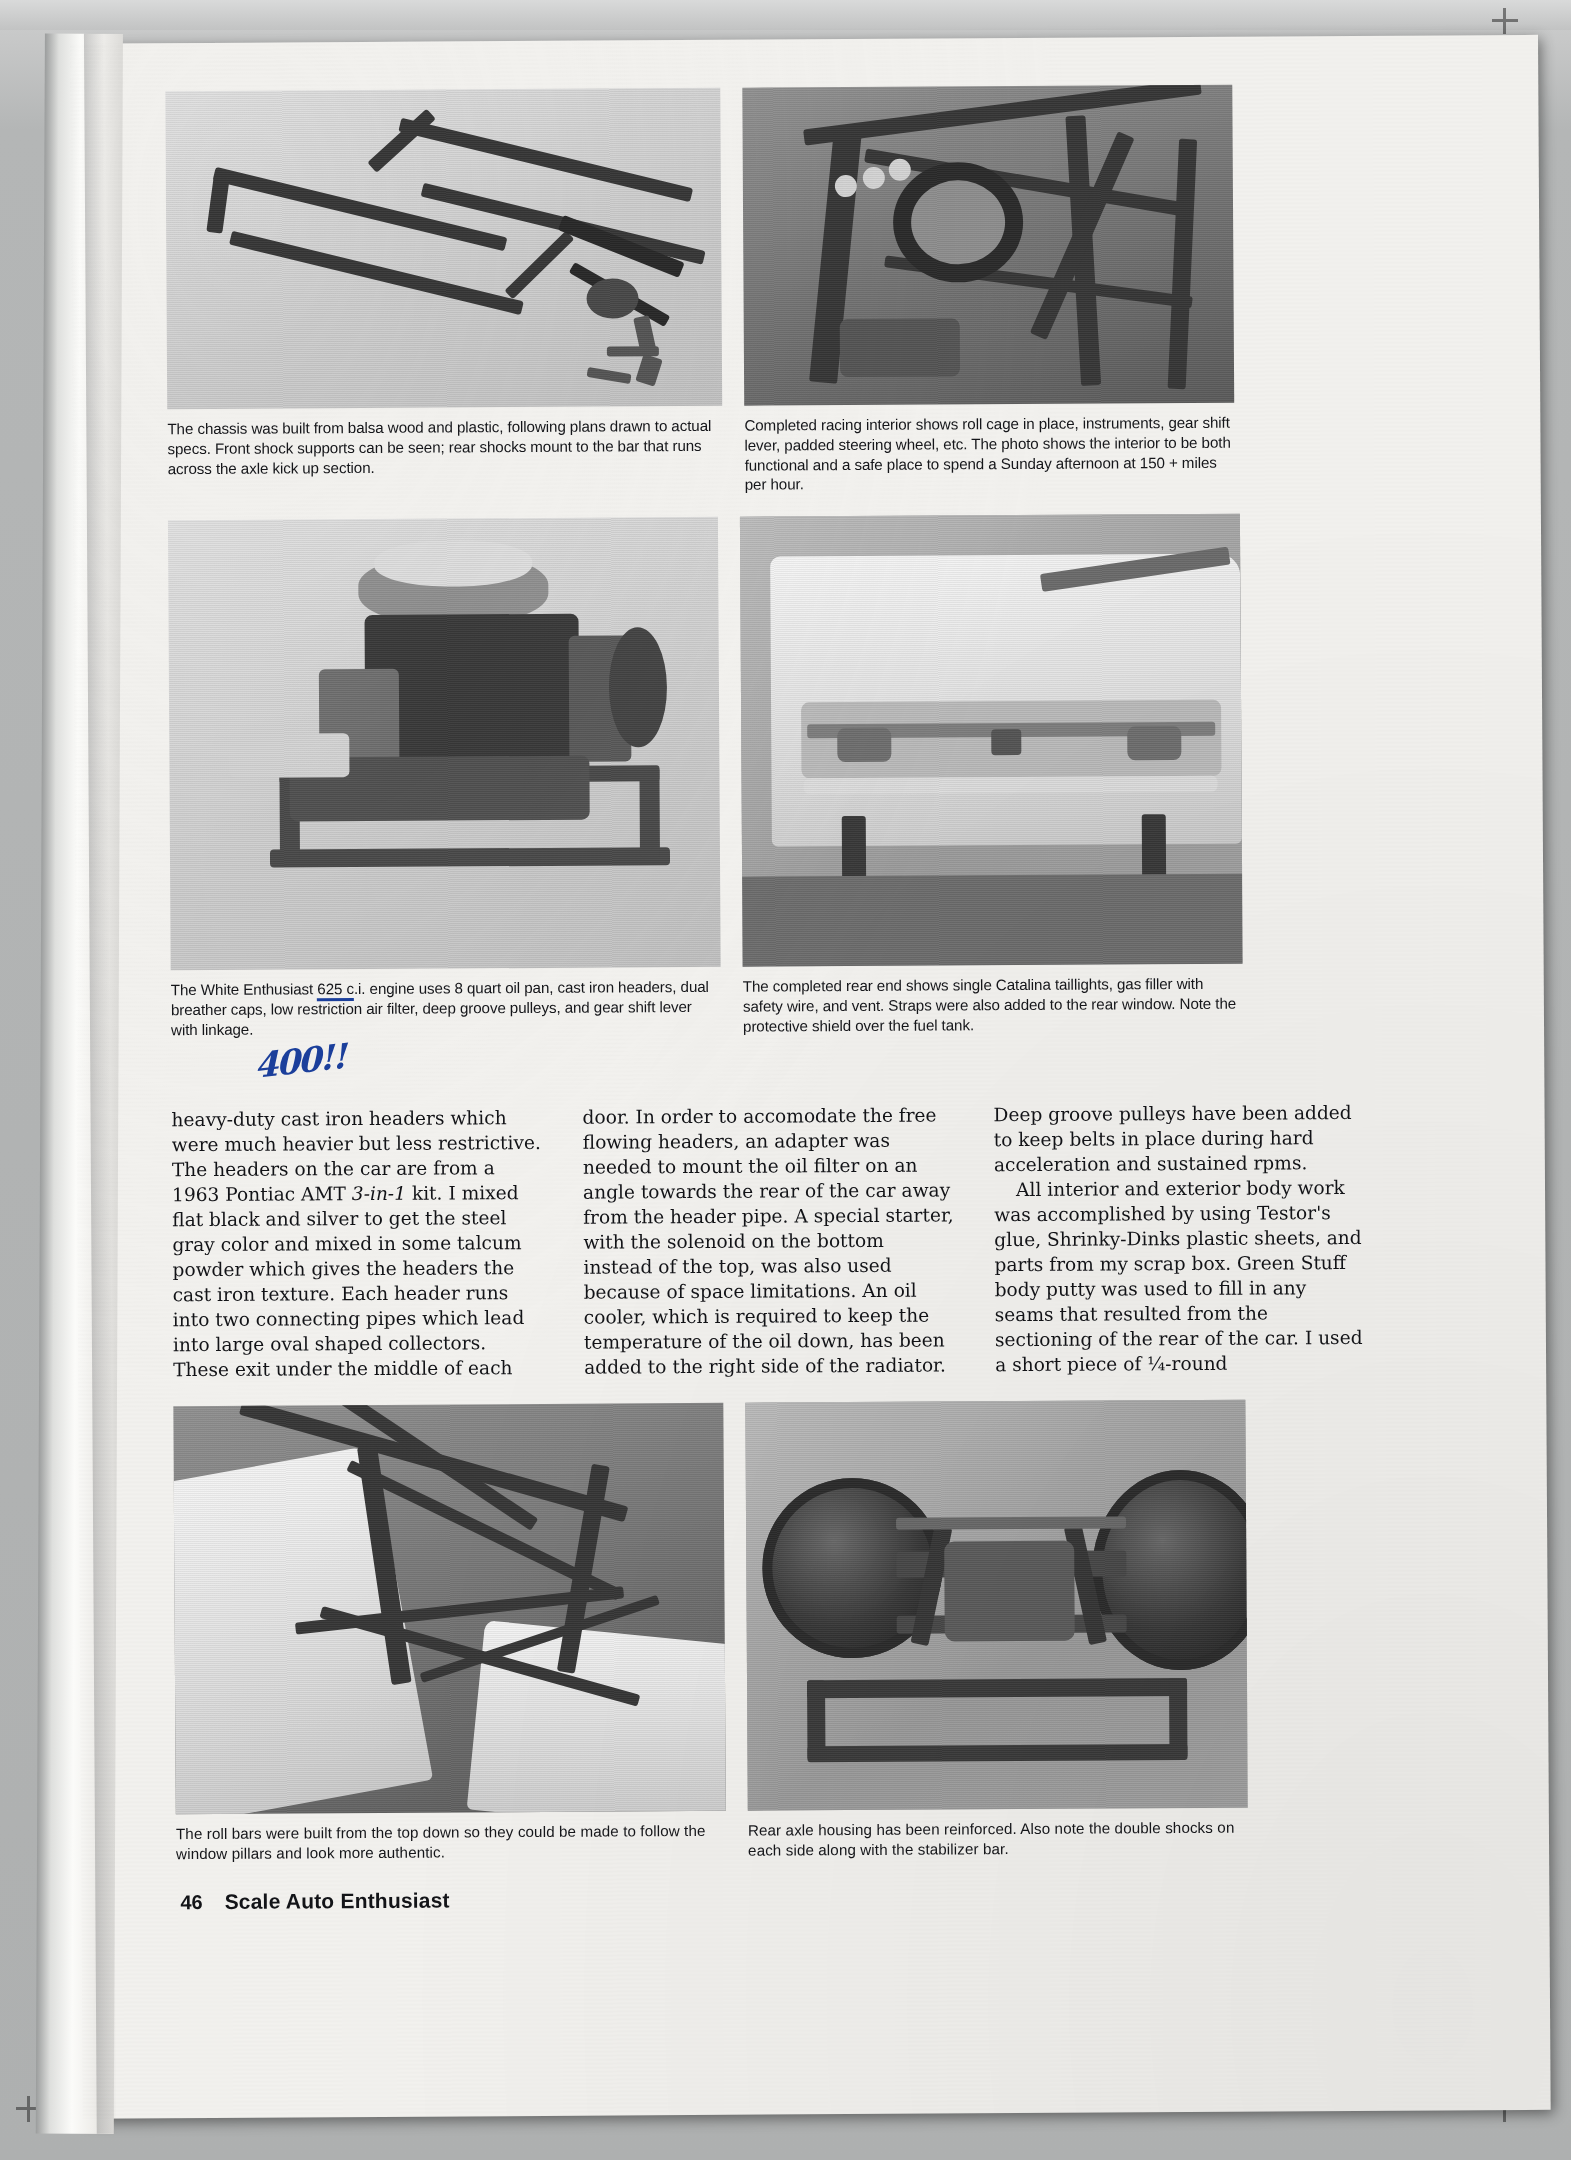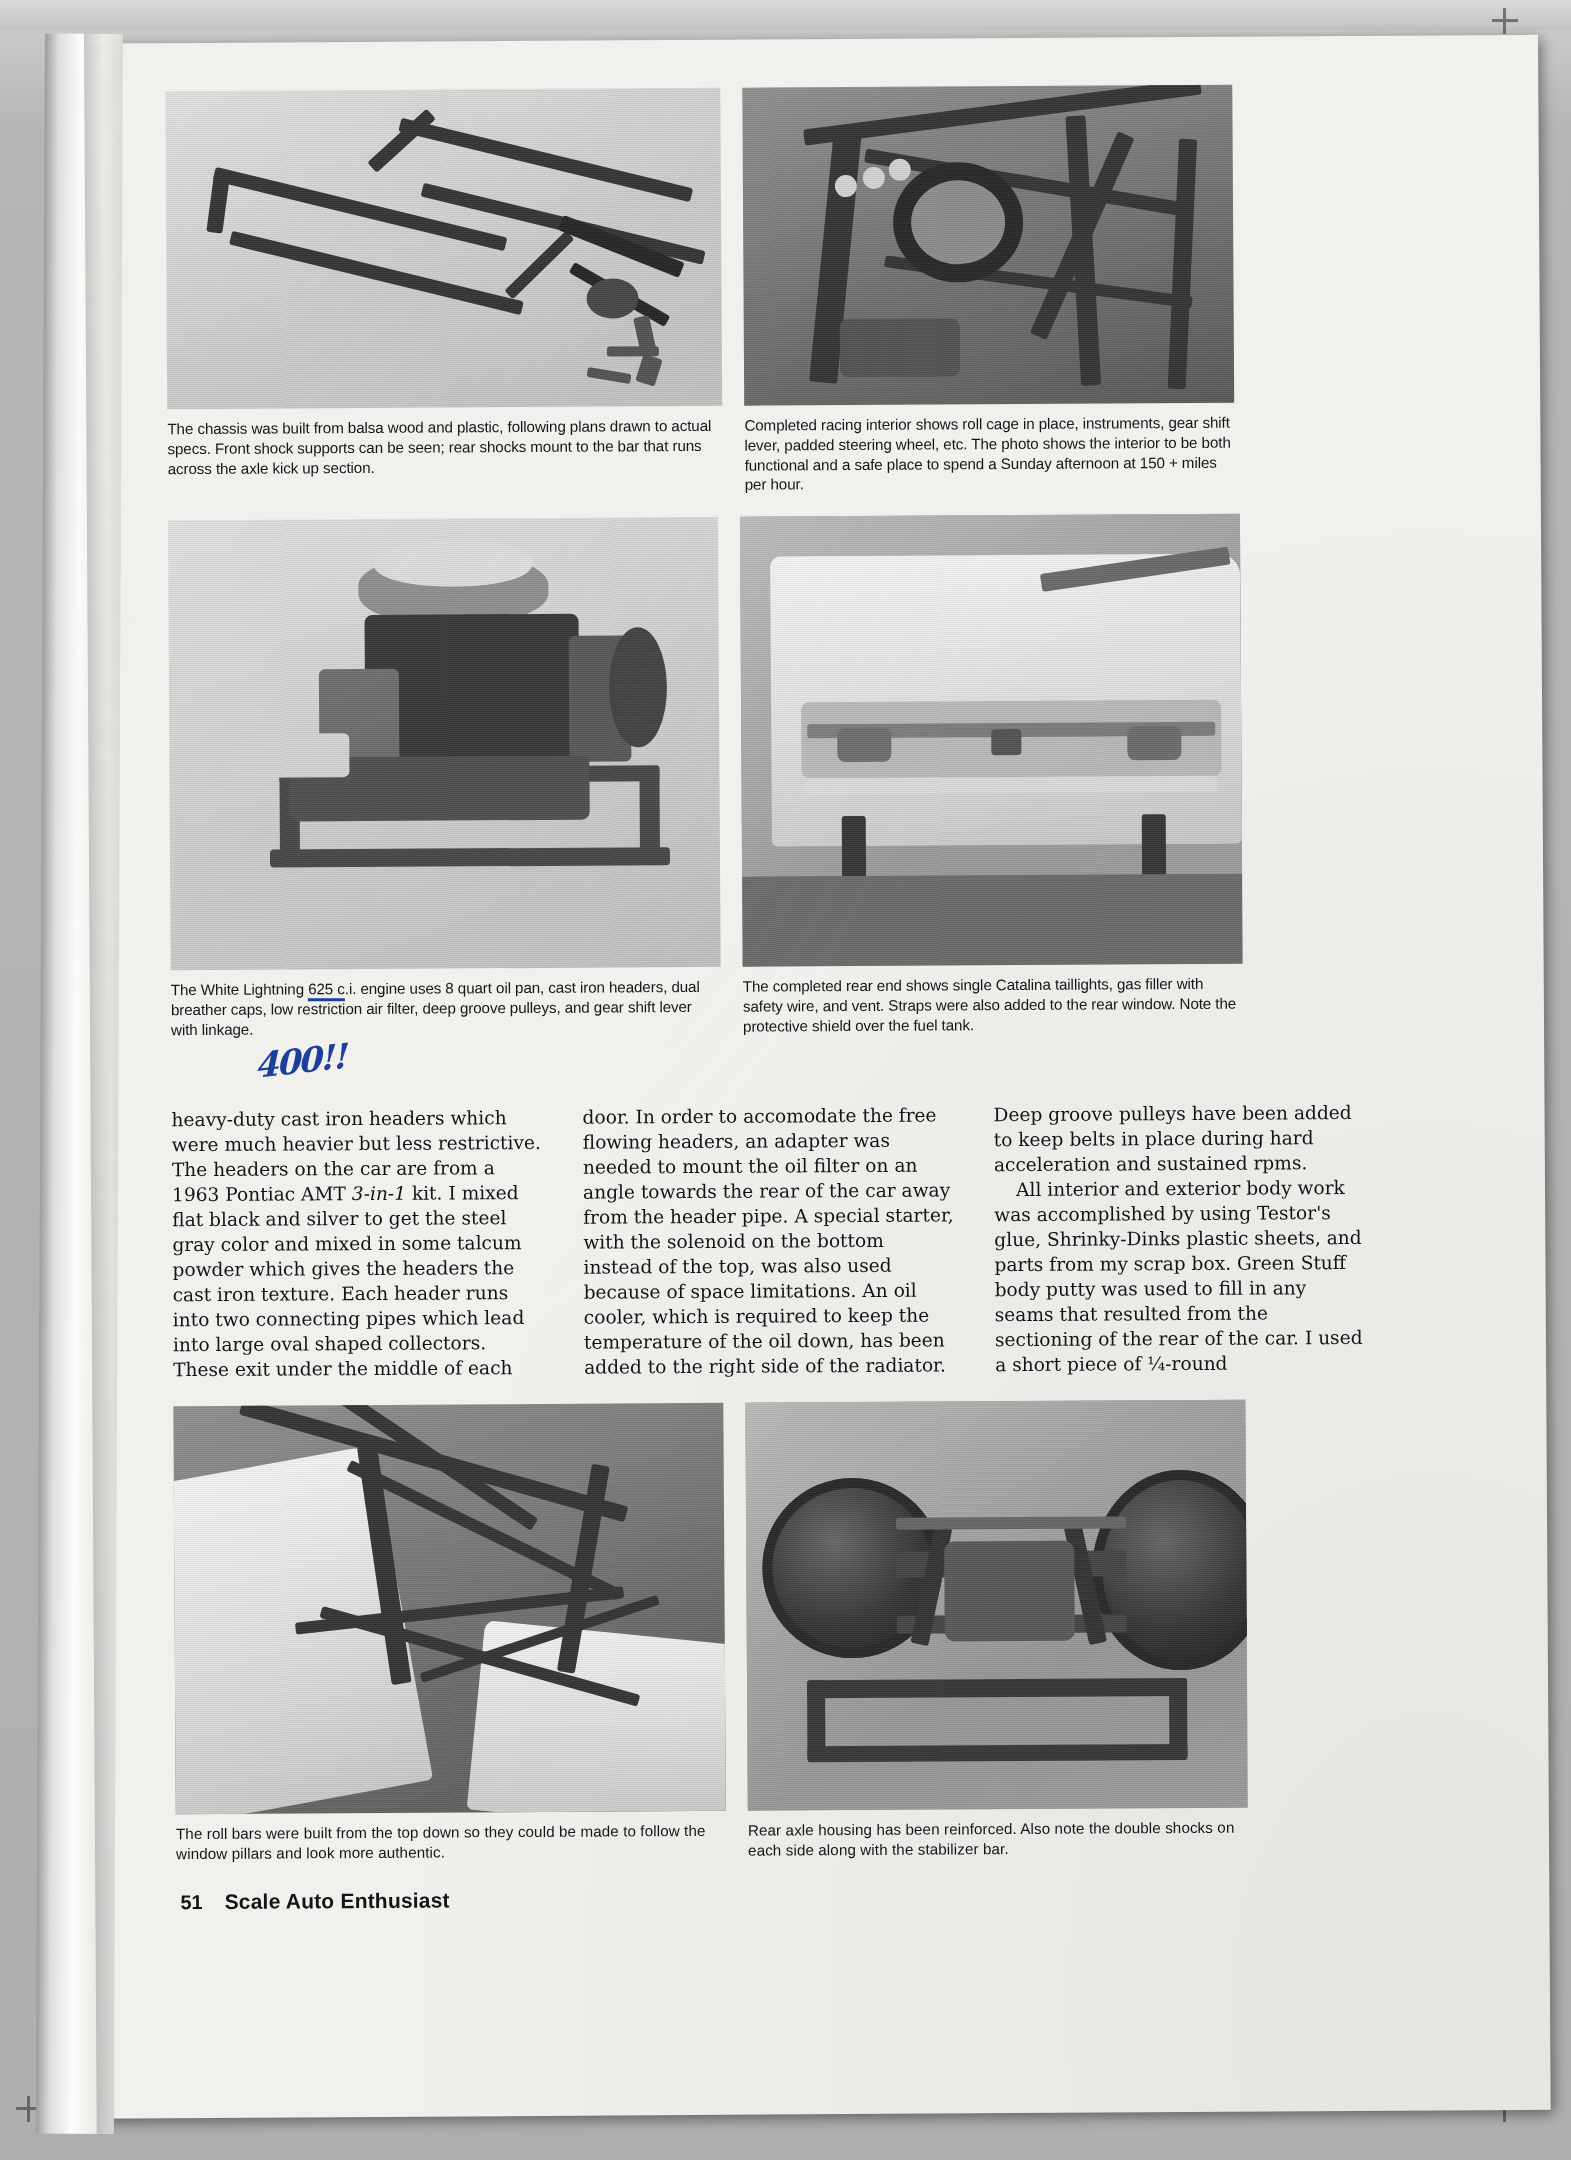--- a/index.html
+++ b/index.html
@@ -296,21 +296,21 @@
             <div class="bar" style="left:300px;top:46px;width:190px;height:18px;transform:rotate(-8deg);background:#6b6d69;"></div>
             <div class="bar" style="left:100px;top:300px;width:24px;height:70px;background:#3b3d3a;"></div>
             <div class="bar" style="left:400px;top:300px;width:24px;height:70px;background:#3b3d3a;"></div>
             <div class="bar" style="left:0px;top:360px;width:500px;height:90px;background:#6e6f6a;border-radius:0;"></div>
           </div>
         </div>
       </div>
 
       <div class="cap-row">
         <div style="width:550px;">
-          <div class="caption"><span>The White Lightning </span><span class="ink-underline">625 c</span><span>.i. engine uses 8 quart oil pan, cast iron headers, dual breather caps, low restriction air filter, deep groove pulleys, and gear shift lever with linkage.</span></div>
+          <div class="caption"><span>The White Enthusiast </span><span class="ink-underline">625 c</span><span>.i. engine uses 8 quart oil pan, cast iron headers, dual breather caps, low restriction air filter, deep groove pulleys, and gear shift lever with linkage.</span></div>
           <div class="hand-note">400!!</div>
         </div>
         <div class="caption" style="width:500px; margin-top:10px;">The completed rear end shows single Catalina taillights, gas filler with safety wire, and vent. Straps were also added to the rear window. Note the protective shield over the fuel tank.</div>
       </div>
 
       <div class="body-cols">
         <div class="body-col">
           <p><span>heavy-duty cast iron headers which were much heavier but less restrictive. The headers on the car are from a 1963 Pontiac AMT </span><em>3-in-1</em><span> kit. I mixed flat black and silver to get the steel gray color and mixed in some talcum powder which gives the headers the cast iron texture. Each header runs into two connecting pipes which lead into large oval shaped collectors. These exit under the middle of each</span></p>
         </div>
         <div class="body-col">
@@ -355,19 +355,19 @@
           </div>
         </div>
       </div>
 
       <div class="cap-row">
         <div class="caption cap-tight" style="width:550px;">The roll bars were built from the top down so they could be made to follow the window pillars and look more authentic.</div>
         <div class="caption cap-tight" style="width:500px;">Rear axle housing has been reinforced. Also note the double shocks on each side along with the stabilizer bar.</div>
       </div>
 
       <div class="footer">
-        <div class="folio">51</div>
+        <div class="folio">46</div>
         <div class="mag-name">Scale Auto Enthusiast</div>
       </div>
 
     </div>
   </div>
 </div>
 
 </body></html>

